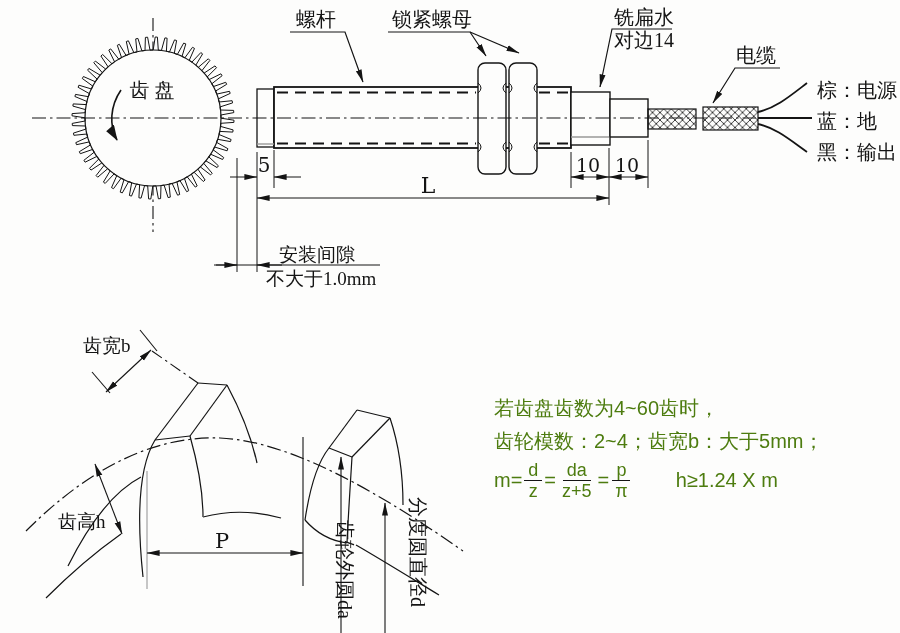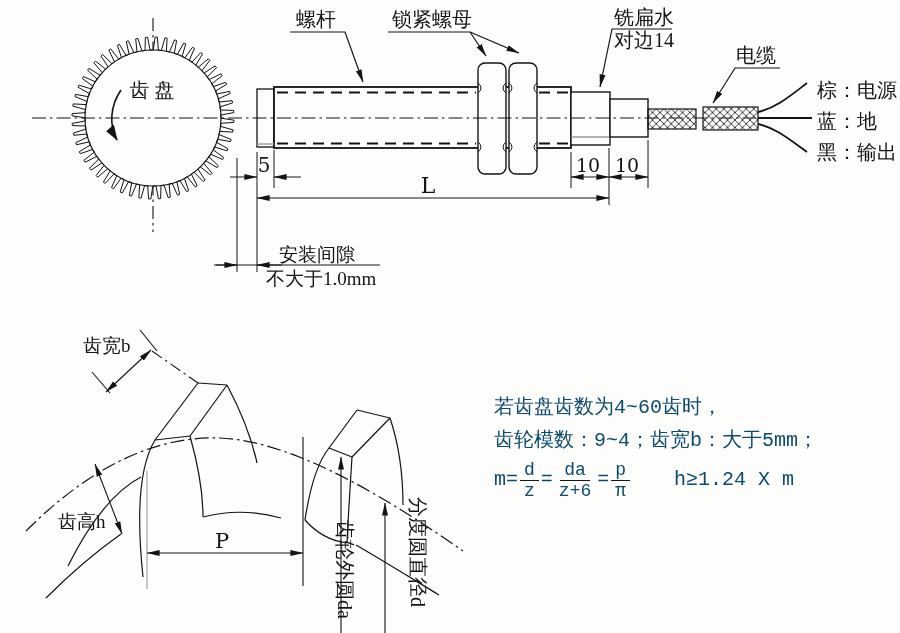--- a/index.html
+++ b/index.html
@@ -2,21 +2,21 @@
 <html><head>
 <meta charset="utf-8">
 <style>
   html,body{margin:0;padding:0;background:#ffffff;}
   .canvas{position:relative;width:900px;height:633px;background:#fdfdfc;overflow:hidden;
           font-family:"Liberation Serif", serif;color:#141414;}
   svg text{fill:#141414;}
   .cjk{font-family:"Liberation Serif", serif;}
   .num{font-family:"DejaVu Serif", serif;}
   .notes{position:absolute;left:494px;top:392px;width:400px;font-size:20px;
-         line-height:32.5px;color:#0c4a6e;font-family:Liberation Mono, monospace;white-space:nowrap;}
+         line-height:32.5px;color:#4d7c0f;font-family:Liberation Sans, sans-serif;white-space:nowrap;}
   .notes .formula-row{display:flex;align-items:center;height:46px;font-size:20px;}
   .frac{display:inline-flex;flex-direction:column;align-items:center;margin:0 2px;
         font-size:18px;line-height:20px;}
   .frac .fnum{padding:0 4px;border-bottom:1.6px solid #141414;}
   .frac .fden{padding:0 4px;}
   .gap-sp{display:inline-block;width:42px;}
 </style>
 </head>
 <body>
 <div class="canvas">
@@ -178,31 +178,31 @@
   <text class="cjk" x="83" y="352" font-size="19">齿宽b</text>
   <text class="cjk" x="58" y="528" font-size="19">齿高h</text>
   <text class="num" x="222" y="548" font-size="21" text-anchor="middle">P</text>
   <text class="cjk" transform="rotate(90 338 520)" x="338" y="520" font-size="20">齿轮外圆da</text>
   <text class="cjk" transform="rotate(90 411 497)" x="411" y="497" font-size="20">分度圆直径d</text>
 </svg>
 
 
 <div class="notes">
   <div>若齿盘齿数为4~60齿时，</div>
-  <div>齿轮模数：9~4；齿宽b：大于5mm；</div>
+  <div>齿轮模数：2~4；齿宽b：大于5mm；</div>
   <div class="formula-row">
     <span>m=</span>
     <span class="frac">
       <span class="fnum">d</span>
       <span class="fden">z</span>
     </span>
     <span>=</span>
     <span class="frac">
       <span class="fnum">da</span>
-      <span class="fden">z+6</span>
+      <span class="fden">z+5</span>
     </span>
     <span>=</span>
     <span class="frac">
       <span class="fnum">p</span>
       <span class="fden">π</span>
     </span>
     <span class="gap-sp"></span>
     <span>h≥1.24 X m</span>
   </div>
 </div>

